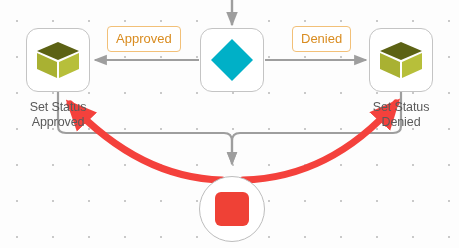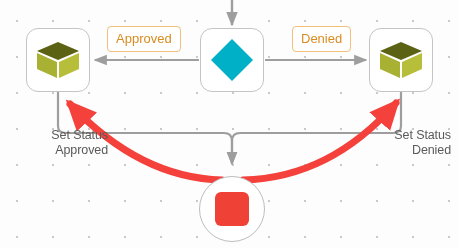--- a/index.html
+++ b/index.html
@@ -56,26 +56,25 @@
   }
   .end-square {
     width: 34px;
     height: 34px;
     border-radius: 6px;
     background: #ef4136;
   }
   .node-label {
     position: absolute;
     width: 100px;
-    text-align: right;
+    text-align: center;
     font-size: 12.5px;
     line-height: 15px;
     color: #5a5a5a;
     letter-spacing: -0.1px;
-    margin-top: 28px;
   }
   .edge-badge {
     position: absolute;
     box-sizing: border-box;
     background: #ffffff;
     border: 1px solid #f2c078;
     border-radius: 4px;
     color: #d98c20;
     font-size: 13px;
     line-height: 1;

